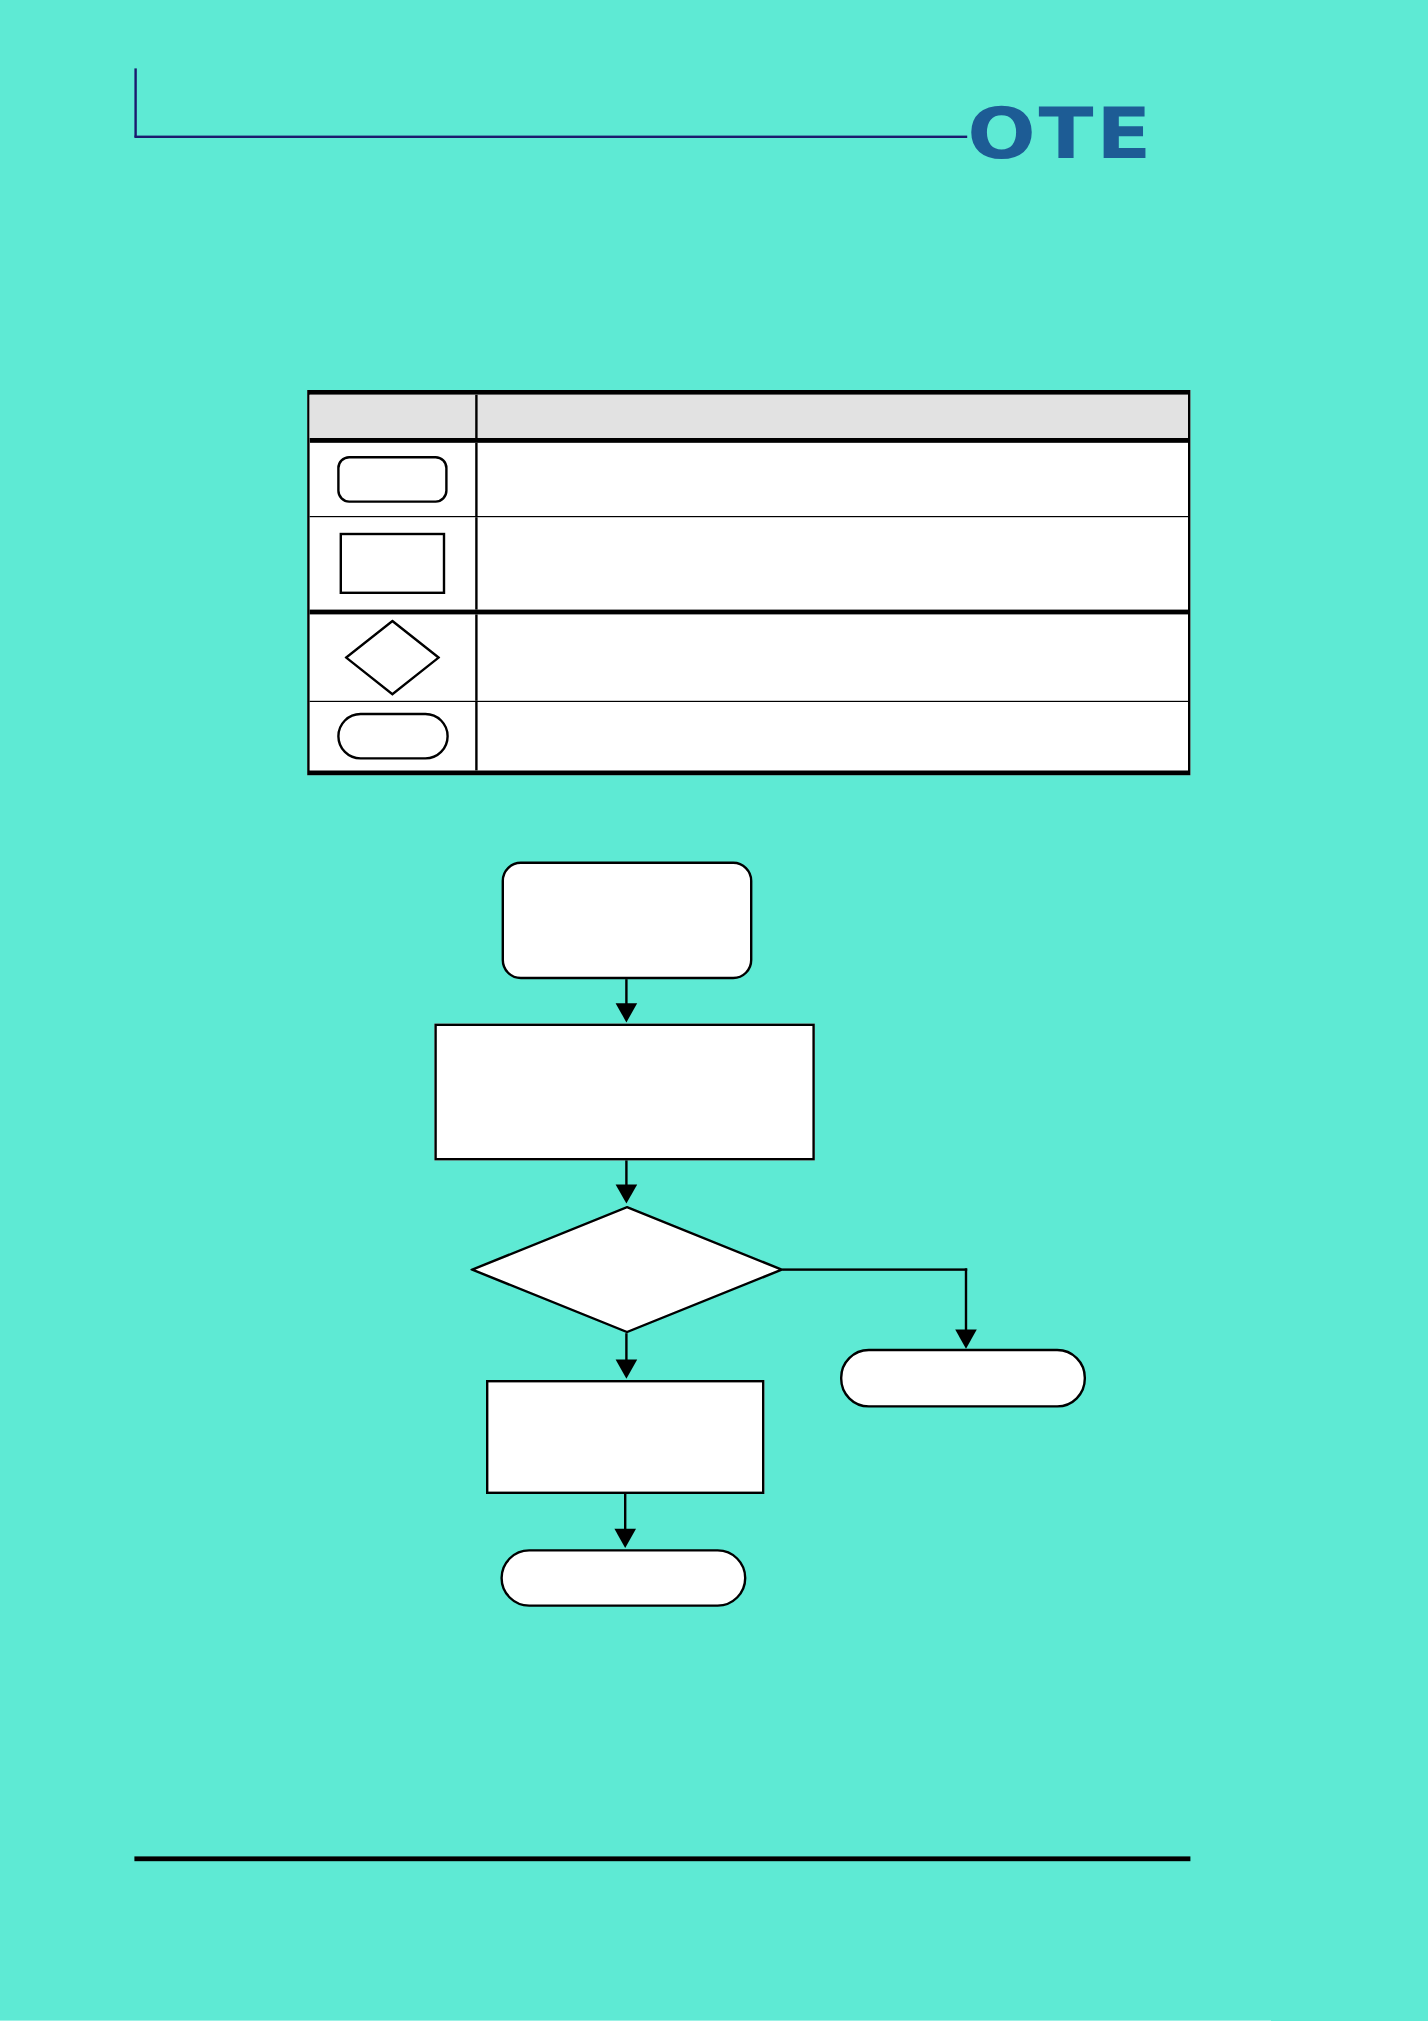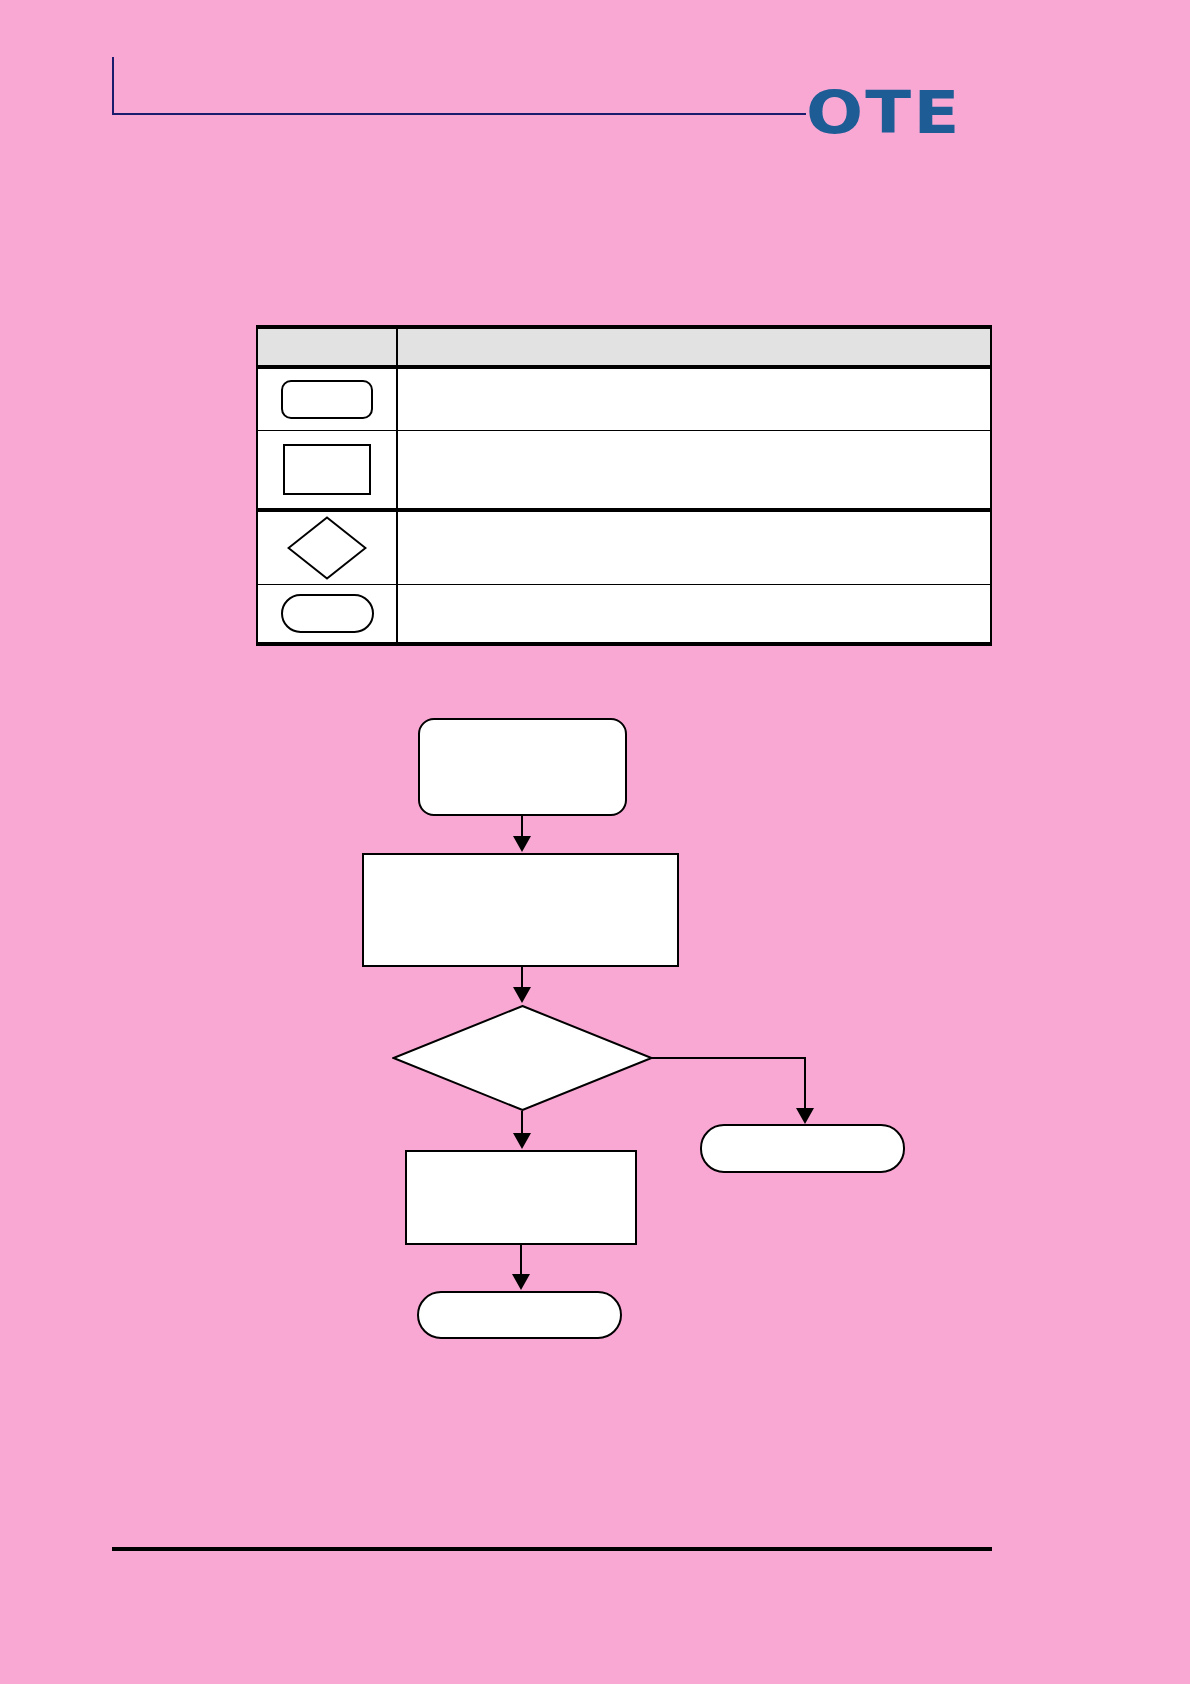--- a/index.html
+++ b/index.html
@@ -1,17 +1,17 @@
 <!DOCTYPE html>
 <html><head>
 <meta charset="utf-8">
 <style>
   html,body{margin:0;padding:0;background:#ffffff;}
   body{font-family:"Liberation Sans", sans-serif;}
-  .page{position:relative;width:1190px;height:1684px;background:#f9a8d4;overflow:hidden;}
+  .page{position:relative;width:1190px;height:1684px;background:#5eead4;overflow:hidden;}
 
   
   .hdr-vline{position:absolute;left:112px;top:57px;width:2px;height:57px;background:#1b1b6e;}
   .hdr-hline{position:absolute;left:112px;top:113px;width:694px;height:2px;background:#1b1b6e;}
   .logo{
     position:absolute;left:806px;top:84px;width:200px;height:56px;
     display:flex;align-items:center;
     font-family:"DejaVu Sans", sans-serif;font-weight:bold;
     font-size:60px;line-height:56px;letter-spacing:2px;color:#1d5c95;
     transform:scaleX(1.12) scaleY(0.98);transform-origin:left center;

